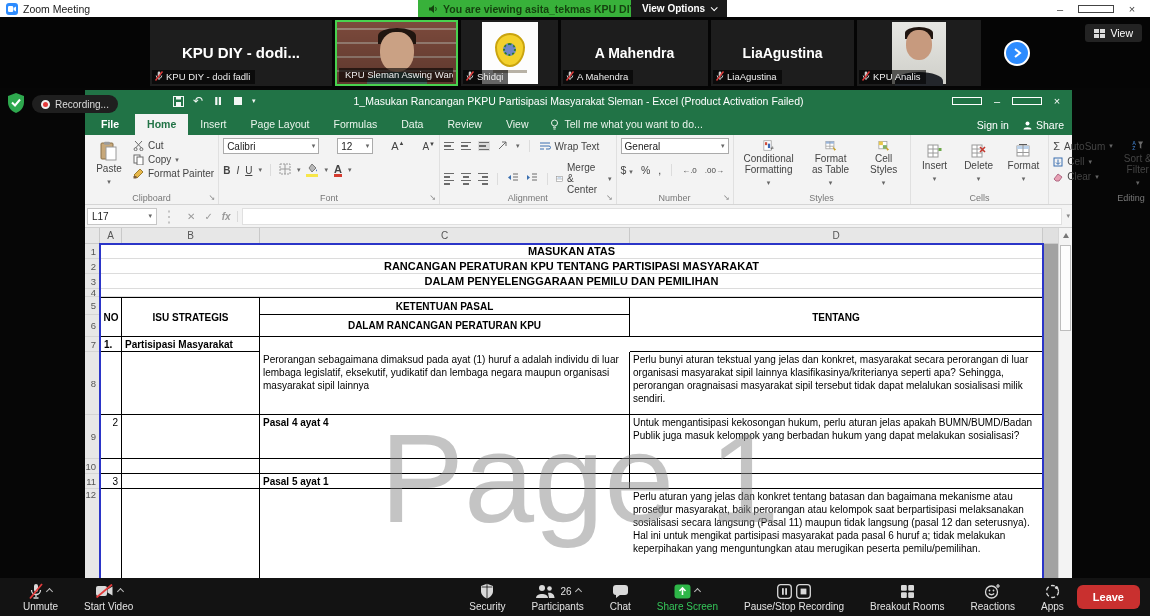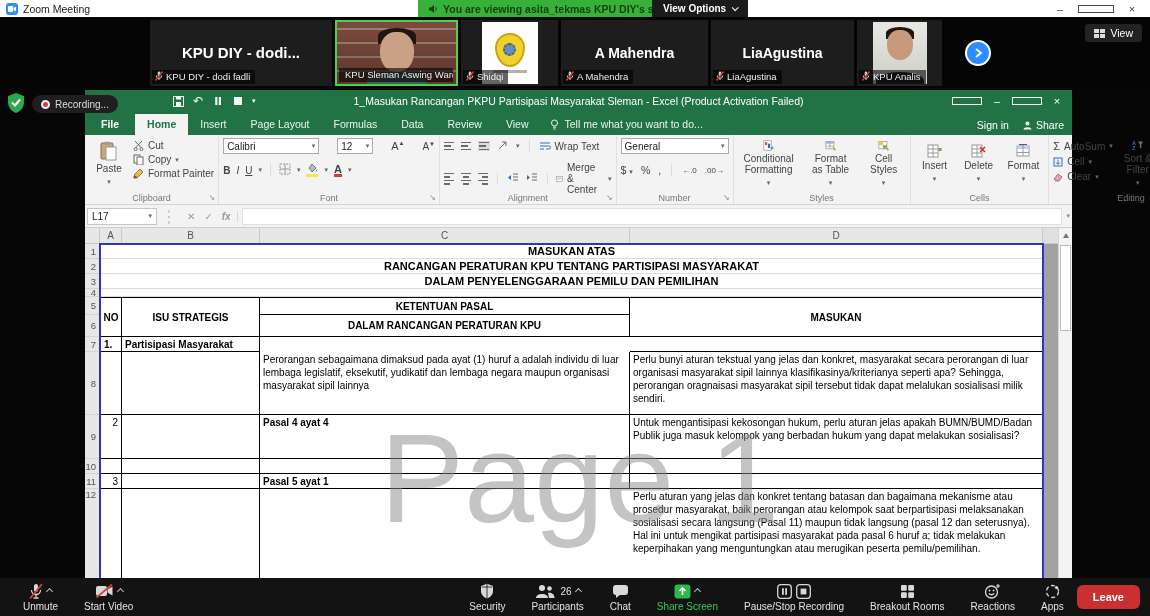--- a/index.html
+++ b/index.html
@@ -3,21 +3,21 @@
 <meta charset="utf-8">
 <style>
   * { margin:0; padding:0; box-sizing:border-box; }
   html,body { width:1150px; height:616px; overflow:hidden; background:#000; font-family:"Liberation Sans",sans-serif; }
   #stage { position:relative; width:1150px; height:616px; background:#060606;border-radius:26px; }
 
   
   .ztitle { position:absolute; left:0; top:0; width:1150px; height:17px; background:#fff; display:flex; align-items:center; font-size:10.5px; color:#222; z-index:30; }
   .zlogo { width:12px; height:12px; background:#2d8cff; border-radius:3px; margin:0 5px 0 6px; display:flex; align-items:center; justify-content:center; }
   .zbanner { position:absolute; left:418px; top:0; height:17px; background:#38b13a; color:#15430f; font-weight:bold; font-size:10.5px; display:flex; align-items:center; gap:5px; padding:0 10px; }
-  .zviewopt { position:absolute; left:652px; top:0; height:17px; background:#1b1b1b; color:#fff; font-weight:bold; font-size:10px; display:flex; align-items:center; gap:6px; padding:0 11px; }
+  .zviewopt { position:absolute; left:631px; top:0; height:17px; background:#1b1b1b; color:#fff; font-weight:bold; font-size:10px; display:flex; align-items:center; gap:6px; padding:0 11px; }
   .wctl { position:absolute; right:0; top:0; height:17px; display:flex; align-items:center; gap:0; }
   .wctl span { width:36px; text-align:center; color:#444; font-size:11px; cursor:default; }
   .boxglyph { display:inline-block; width:8px; height:8px; border:1px solid #444; }
 
   .chevD { display:inline-block; width:5px; height:5px; border-right:1.5px solid currentColor; border-bottom:1.5px solid currentColor; transform:rotate(45deg) translateY(-1px); }
   .chevU { display:inline-block; width:5px; height:5px; border-right:1.5px solid #bbb; border-bottom:1.5px solid #bbb; transform:rotate(-135deg); }
 
   
   .strip { position:absolute; left:0; top:17px; width:1150px; height:71px; background:#050505; display:flex; align-items:center; padding-left:150px; gap:3px; z-index:5; }
   .tile { position:relative; height:66px; background:#1d1d1d; flex:0 0 auto; overflow:hidden; }
@@ -205,21 +205,21 @@
       <div class="cname" style="font-size:14px">LiaAgustina</div>
       <div class="chip">
         <svg width="8" height="10" viewBox="0 0 8 10">
             <rect x="2.7" y="0.5" width="2.6" height="5" rx="1.3" fill="#ccc"></rect>
             <path d="M1.2 4.5 a2.8 2.8 0 0 0 5.6 0 M4 7.3 V9" stroke="#ccc" fill="none"></path>
             <line x1="0.5" y1="9.5" x2="7.5" y2="0.5" stroke="#e23b3b" stroke-width="1.4"></line>
           </svg>
         <span>LiaAgustina</span>
       </div>
     </div>
-    <div class="tile" style="width:85px">
+    <div class="tile" style="width:124px">
       <div class="photo">
         <div class="hair"></div>
           <div class="face"></div>
           <div class="shirt"></div>
       </div>
       <div class="chip">
         <svg width="8" height="10" viewBox="0 0 8 10">
             <rect x="2.7" y="0.5" width="2.6" height="5" rx="1.3" fill="#ccc"></rect>
             <path d="M1.2 4.5 a2.8 2.8 0 0 0 5.6 0 M4 7.3 V9" stroke="#ccc" fill="none"></path>
             <line x1="0.5" y1="9.5" x2="7.5" y2="0.5" stroke="#e23b3b" stroke-width="1.4"></line>
@@ -650,21 +650,21 @@
 
         <div class="ttl" style="grid-row:2">MASUKAN ATAS</div>
         <div class="ttl" style="grid-row:3">RANCANGAN PERATURAN KPU TENTANG PARTISIPASI MASYARAKAT</div>
         <div class="ttl" style="grid-row:4">DALAM PENYELENGGARAAN PEMILU DAN PEMILIHAN</div>
         <div class="ttl" style="grid-row:5"></div>
 
         <div class="cell hc blk blkL blkT" style="grid-row:6/8;grid-column:2">NO</div>
         <div class="cell hc blk blkT" style="grid-row:6/8;grid-column:3">ISU STRATEGIS</div>
         <div class="cell hc blk blkT" style="grid-row:6;grid-column:4">KETENTUAN PASAL</div>
         <div class="cell hc blk" style="grid-row:7;grid-column:4">DALAM RANCANGAN PERATURAN KPU</div>
-        <div class="cell hc blk blkT" style="grid-row:6/8;grid-column:5">MASUKAN</div>
+        <div class="cell hc blk blkT" style="grid-row:6/8;grid-column:5">TENTANG</div>
 
         <div class="cell blk blkL" style="grid-row:8;grid-column:2;font-weight:bold">1.</div>
         <div class="cell blk" style="grid-row:8;grid-column:3;font-weight:bold">Partisipasi Masyarakat</div>
         <div class="cell blk" style="grid-row:8;grid-column:5"></div>
 
         <div class="cell blk blkL" style="grid-row:9;grid-column:2"></div>
         <div class="cell blk" style="grid-row:9;grid-column:3"></div>
         <div class="cell blk" style="grid-row:9;grid-column:4">Perorangan sebagaimana dimaksud pada ayat (1) huruf a adalah individu di luar lembaga legislatif, eksekutif, yudikatif dan lembaga negara maupun organisasi masyarakat sipil lainnya</div>
         <div class="cell blk" style="grid-row:9;grid-column:5">Perlu bunyi aturan tekstual yang jelas dan konkret, masyarakat secara perorangan di luar organisasi masyarakat sipil lainnya klasifikasinya/kriterianya seperti apa? Sehingga, perorangan oragnaisasi masyarakat sipil tersebut tidak dapat melalukan sosialisasi milik sendiri.</div>
 

